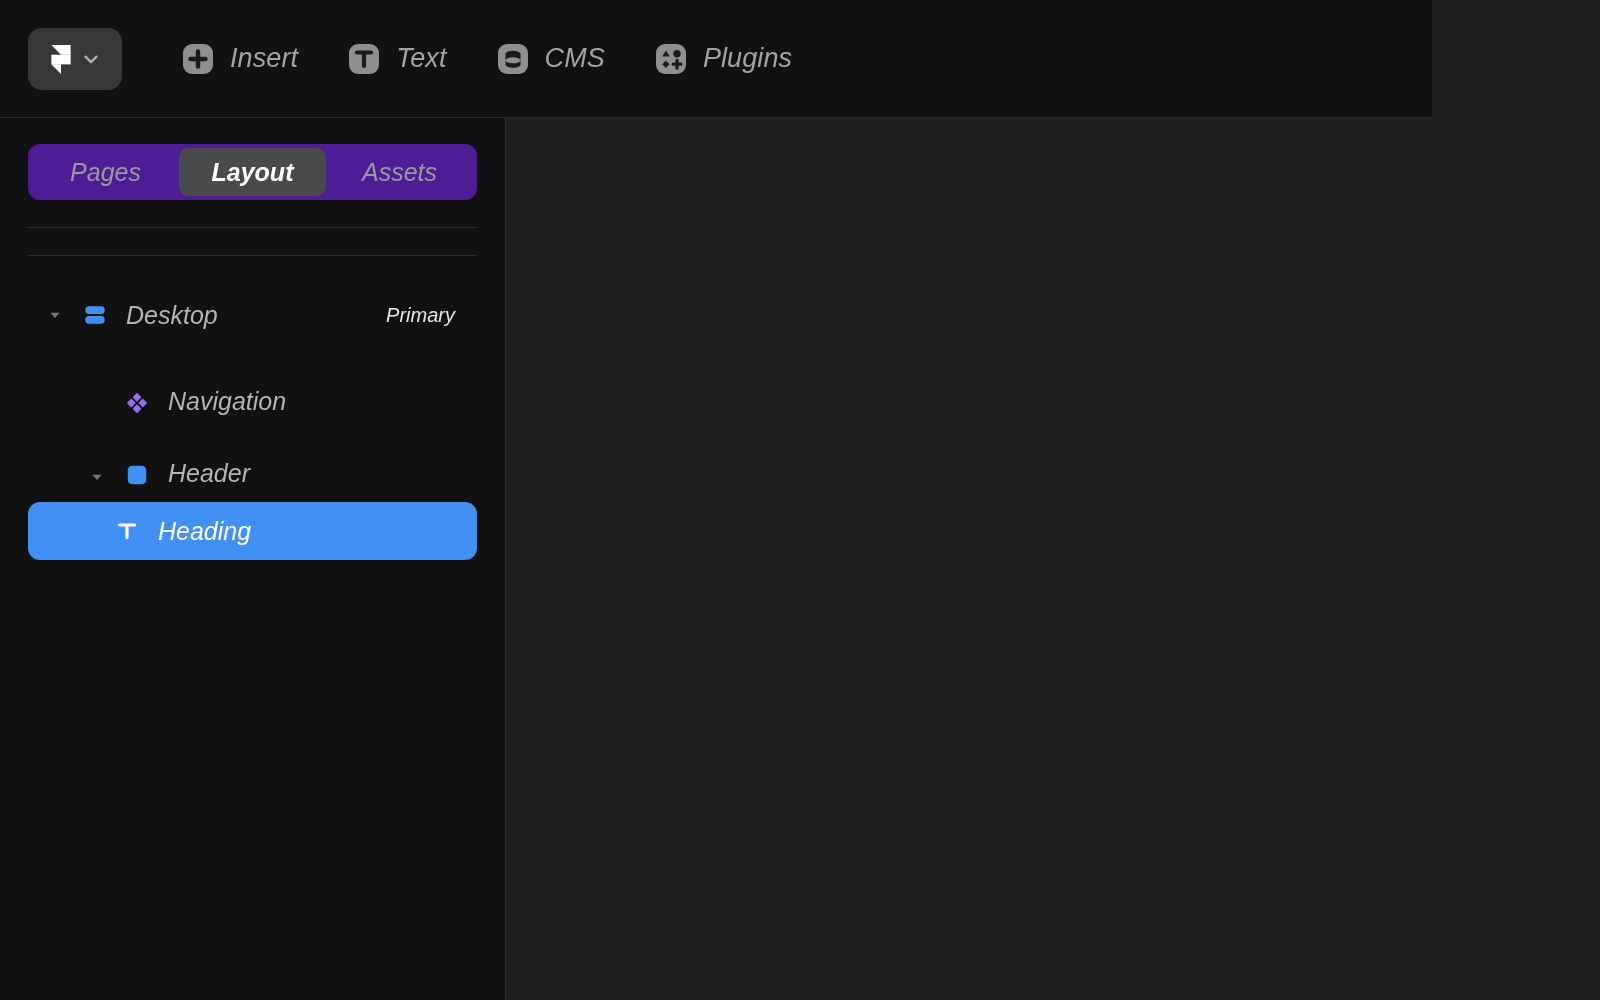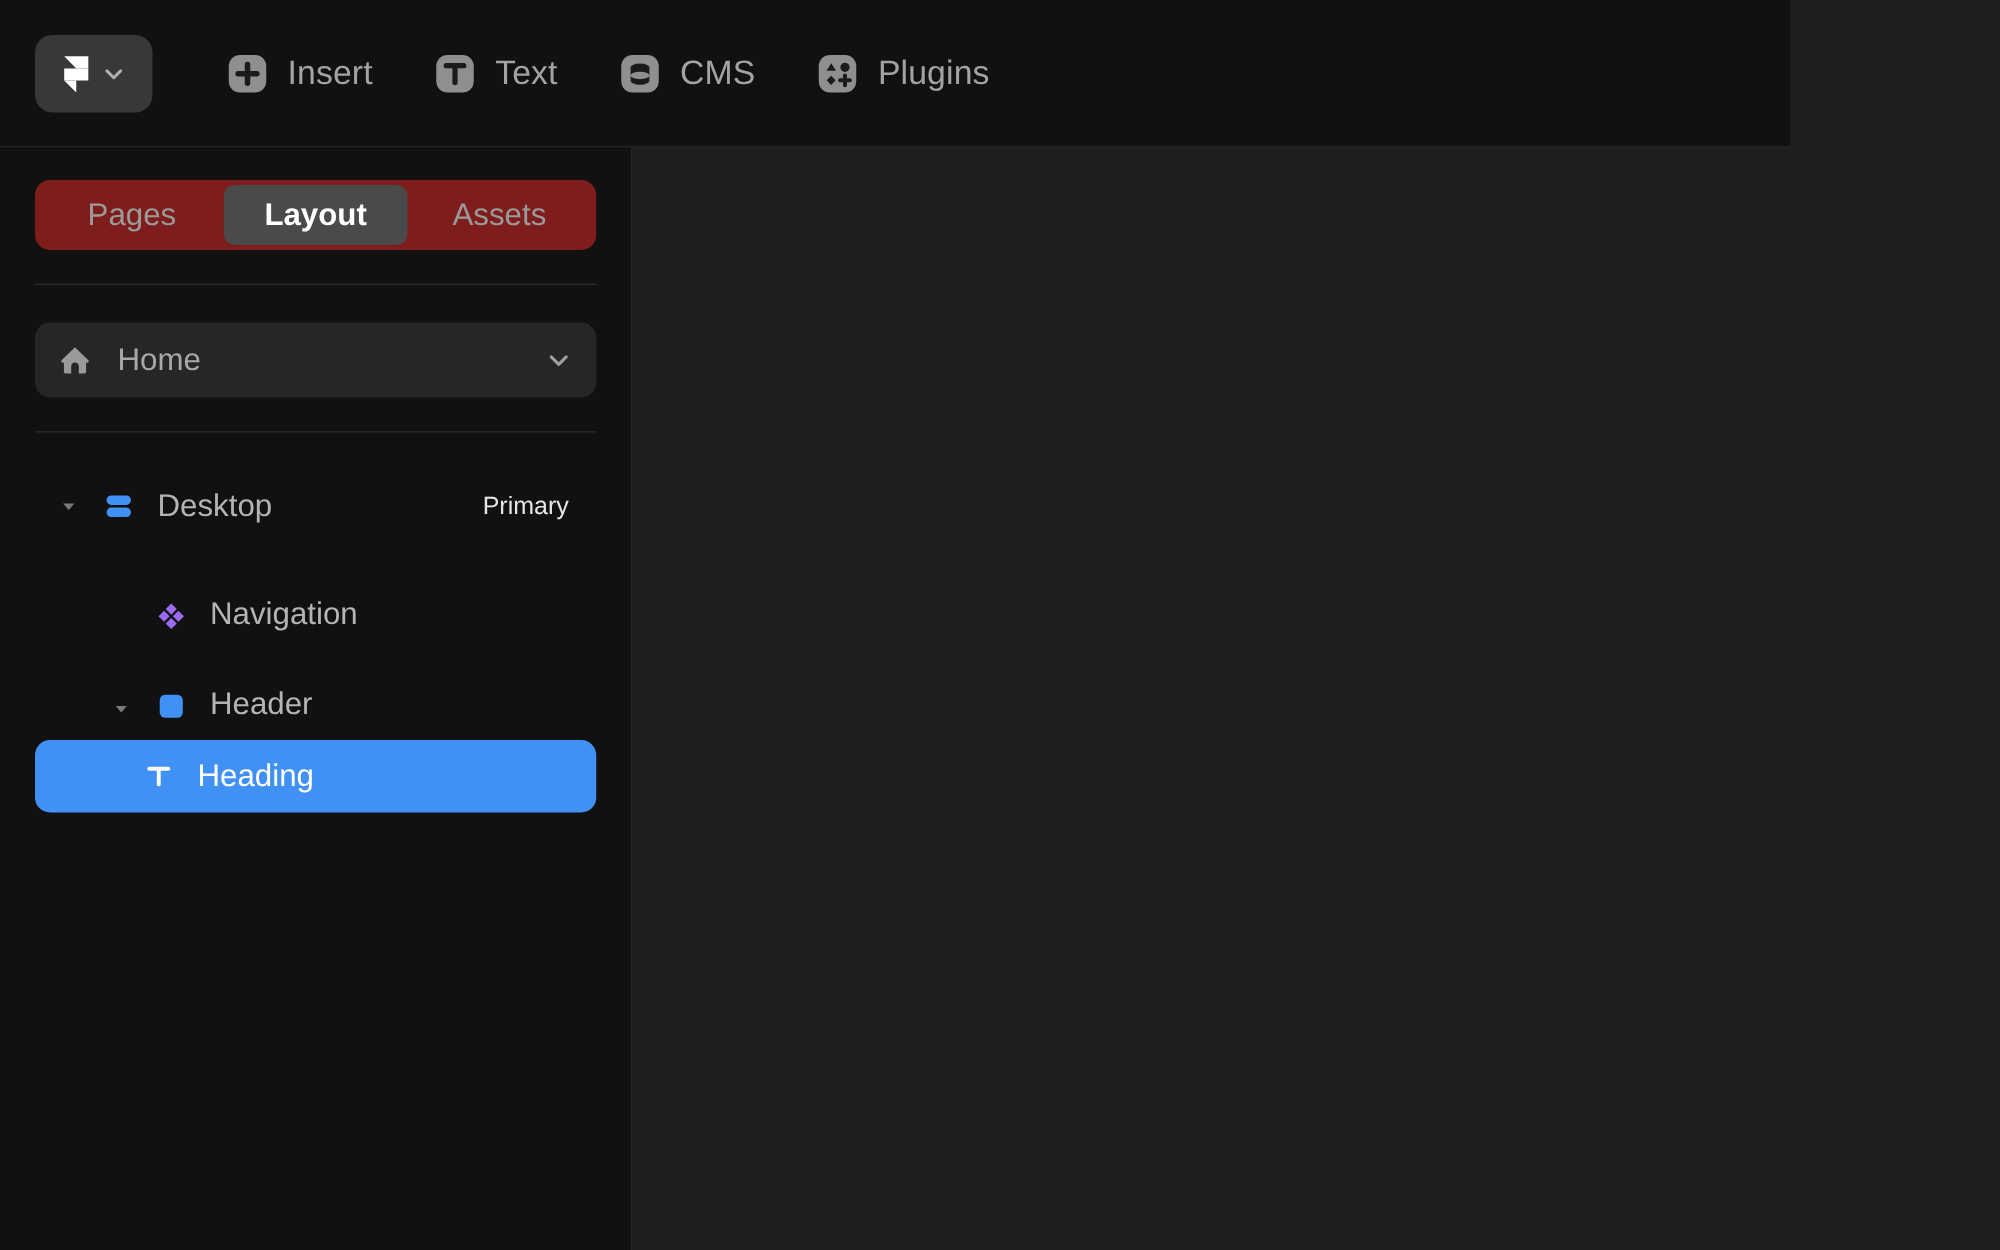--- a/index.html
+++ b/index.html
@@ -12,20 +12,21 @@
     overflow: hidden;
   }
 
   .app {
     position: relative;
     width: 1432px;
     height: 1000px;
     background: #1e1e1e;
     display: flex;
     flex-direction: column;
+    font-style: italic;
   }
 
   
   .topbar {
     height: 118px;
     min-height: 118px;
     background: #111111;
     border-bottom: 1px solid #2a2a2a;
     display: flex;
     align-items: center;
@@ -93,21 +94,21 @@
     border-right: 1px solid #2c2c2c;
     display: flex;
     flex-direction: column;
     padding-top: 26px;
   }
 
   
   .segmented {
     margin: 0 28px;
     height: 56px;
-    background: #7f1d1d;
+    background: #4c1d95;
     border-radius: 12px;
     display: flex;
     align-items: center;
     padding: 4px;
   }
   .seg-btn {
     flex: 1;
     height: 48px;
     border-radius: 9px;
     display: flex;
@@ -284,29 +285,20 @@
     <div class="sidebar">
 
       <div class="segmented">
         <div class="seg-btn">Pages</div>
         <div class="seg-btn active">Layout</div>
         <div class="seg-btn">Assets</div>
       </div>
 
       <div class="divider"></div>
 
-      <div class="page-select">
-        <svg class="page-home-icon" viewBox="0 0 24 24">
-          <path d="M12 3.2 L21.2 12.2 C21.8 12.8 21.4 13.8 20.6 13.8 L19.6 13.8 L19.6 20.2 C19.6 20.8 19.1 21.2 18.6 21.2 L14.6 21.2 L14.6 16.2 C14.6 14.8 13.4 13.7 12 13.7 C10.6 13.7 9.4 14.8 9.4 16.2 L9.4 21.2 L5.4 21.2 C4.9 21.2 4.4 20.8 4.4 20.2 L4.4 13.8 L3.4 13.8 C2.6 13.8 2.2 12.8 2.8 12.2 Z" fill="#9a9a9a"></path>
-        </svg>
-        <span class="page-label">Home</span>
-        <svg class="page-chevron" viewBox="0 0 24 24">
-          <path d="M6 9.5 L12 15.5 L18 9.5" stroke="#a0a0a0" stroke-width="2.4" fill="none" stroke-linecap="round" stroke-linejoin="round"></path>
-        </svg>
-      </div>
 
       <div class="divider"></div>
 
       <div class="layers">
 
         <div class="layer-row depth-0">
           <span class="disclosure">
             <svg width="14" height="14" viewBox="0 0 14 14">
               <path d="M2.5 4.8 L11.5 4.8 L7 10 Z" fill="#7a7a7a"></path>
             </svg>

